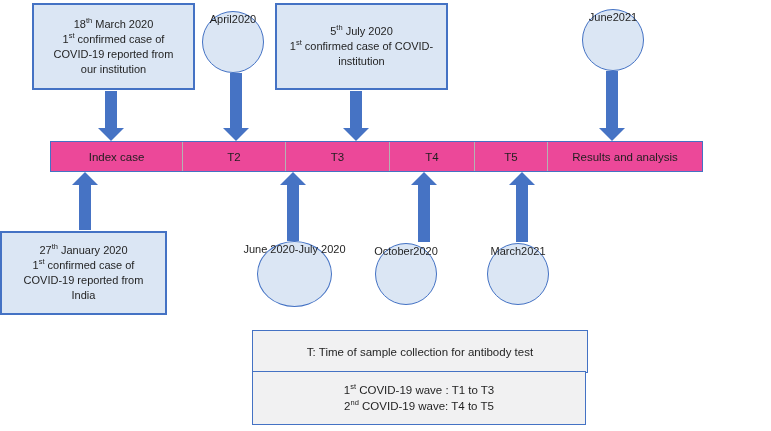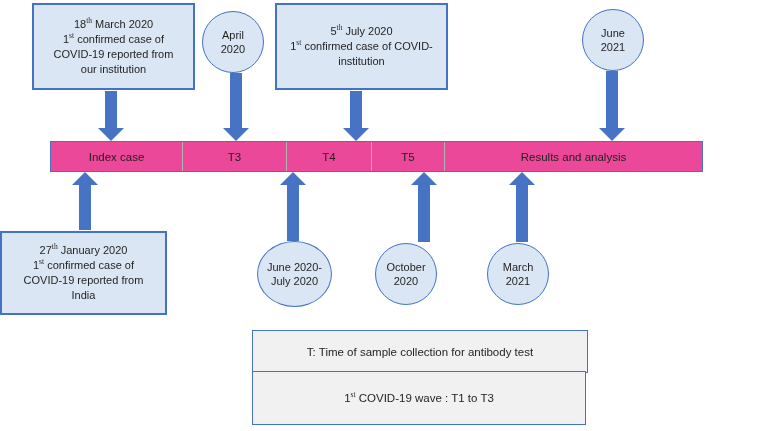--- a/index.html
+++ b/index.html
@@ -19,21 +19,21 @@
     display:flex;flex-direction:column;justify-content:center;
     text-align:center;
     font-size:11px;line-height:15px;
   }
   .circle{
     position:absolute;
     background:#dbe6f4;
     border:1.5px solid #4472c4;
     border-radius:50%;
     box-sizing:border-box;
-    display:flex;flex-direction:column;justify-content:center;
+    display:flex;justify-content:center;
     text-align:center;
     font-size:11px;line-height:14px;
   }
   .note{
     position:absolute;
     background:#f1f1f2;
     border:1.5px solid #4472c4;
     box-sizing:border-box;
     display:flex;flex-direction:column;justify-content:center;
     text-align:center;
@@ -47,21 +47,21 @@
     display:flex;
   }
   .cell{
     border-right:1px solid #b3b3b3;
     box-sizing:border-box;
     display:flex;align-items:center;justify-content:center;
     font-size:11.5px;
     height:100%;
   }
   .cell:last-child{border-right:none;flex:1;}
-  sup{font-size:7.5px;line-height:0;vertical-align:super;font-family:Liberation Serif, serif;}
+  sup{font-size:7.5px;line-height:0;vertical-align:super;}
   .ln{white-space:pre;}
   
   .arr{position:absolute;width:26px;}
   .arr .shaft{position:absolute;left:7px;width:12px;background:#4673c4;}
   .arr .head{position:absolute;left:0;width:0;height:0;
     border-left:13px solid transparent;border-right:13px solid transparent;}
   .arr.down .shaft{top:0;height:calc(100% - 13px);}
   .arr.down .head{bottom:0;border-top:13px solid #4673c4;}
   .arr.up .shaft{bottom:0;height:calc(100% - 13px);}
   .arr.up .head{top:0;border-bottom:13px solid #4673c4;}
@@ -106,20 +106,21 @@
       <div class="shaft"></div>
       <div class="head"></div>
     </div>
   <div class="arr down" style="left:599px;top:71px;height:70px">
       <div class="shaft"></div>
       <div class="head"></div>
     </div>
 
   <div class="bar">
     <div class="cell" style="width:132px">Index case</div>
+    <div class="cell" style="width:103px">T2</div>
     <div class="cell" style="width:104px">T3</div>
     <div class="cell" style="width:85px">T4</div>
     <div class="cell" style="width:73px">T5</div>
     <div class="cell">Results and analysis</div>
   </div>
 
   <div class="arr up" style="left:72px;top:172px;height:58px">
       <div class="shaft"></div>
       <div class="head"></div>
     </div>
@@ -157,15 +158,16 @@
     <div class="ln">March</div>
     <div class="ln">2021</div>
   </div>
 
   <div class="note" style="left:252px;top:330px;width:336px;height:43px">
     <div class="ln">T: Time of sample collection for antibody test</div>
   </div>
 
   <div class="note" style="left:252px;top:371px;width:334px;height:54px">
     <div class="ln"><span>1</span><sup>st</sup><span> COVID-19 wave : T1 to T3</span></div>
+    <div class="ln"><span>2</span><sup>nd</sup><span> COVID-19 wave: T4 to T5</span></div>
   </div>
 
 </div>
 
 </body></html>

